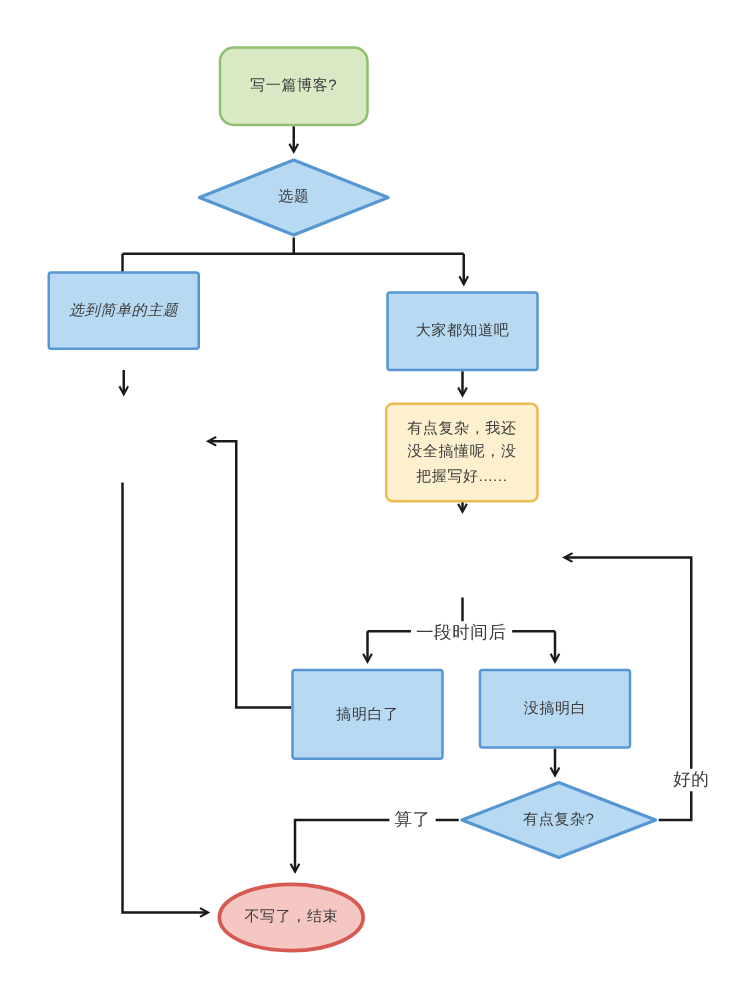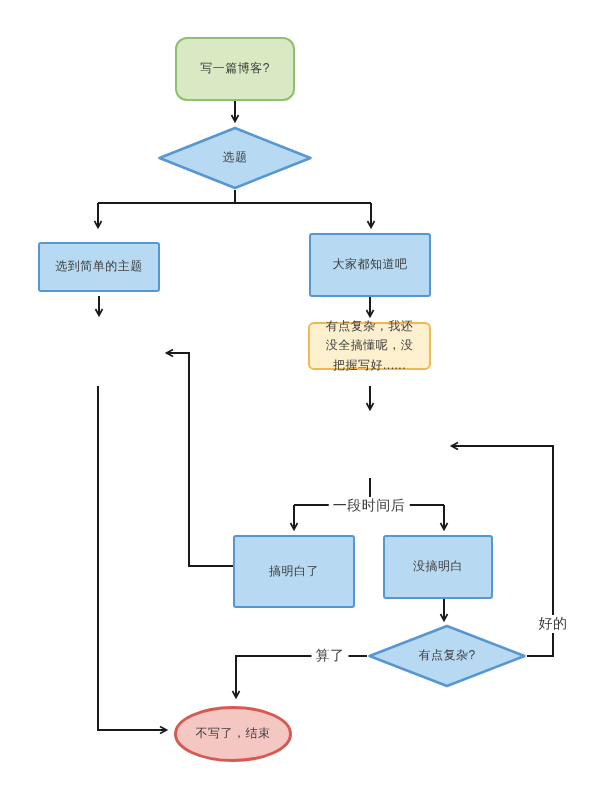--- a/index.html
+++ b/index.html
@@ -127,39 +127,39 @@
     <svg viewBox="0 0 156 64" preserveAspectRatio="none">
       <polygon points="78,2 153.5,32 78,62 2.5,32"></polygon>
     </svg>
     <span>选题</span>
   </div>
 
   <div class="node terminal-green" style="left:175px; top:37px; width:120px; height:64px;">
     <span>写一篇博客?</span>
   </div>
 
-  <div class="node rect-blue" style="left:38px; top:242px; width:122px; height:50px;">
+  <div class="node rect-blue" style="left:38px; top:217px; width:122px; height:63px;font-style:italic;">
     <span>选到简单的主题</span>
   </div>
 
   <div class="node rect-blue" style="left:309px; top:233px; width:122px; height:64px;">
     <span>大家都知道吧</span>
   </div>
 
 
-  <div class="node note-yellow" style="left:308px; top:322px; width:123px; height:48px;">
+  <div class="node note-yellow" style="left:308px; top:322px; width:123px; height:80px;">
     <span>有点复杂，我还没全搞懂呢，没把握写好......</span>
   </div>
 
 
   <div class="node rect-blue" style="left:233px; top:535px; width:122px; height:73px;">
     <span>搞明白了</span>
   </div>
 
-  <div class="node rect-blue" style="left:383px; top:535px; width:110px; height:64px;">
+  <div class="node rect-blue" style="left:383px; top:535px; width:122px; height:64px;">
     <span>没搞明白</span>
   </div>
 
   <div class="node diamond" style="left:367px; top:624px; width:160px; height:64px;">
     <svg viewBox="0 0 160 64" preserveAspectRatio="none">
       <polygon points="80,2 157.5,32 80,62 2.5,32"></polygon>
     </svg>
     <span>有点复杂?</span>
   </div>
 

